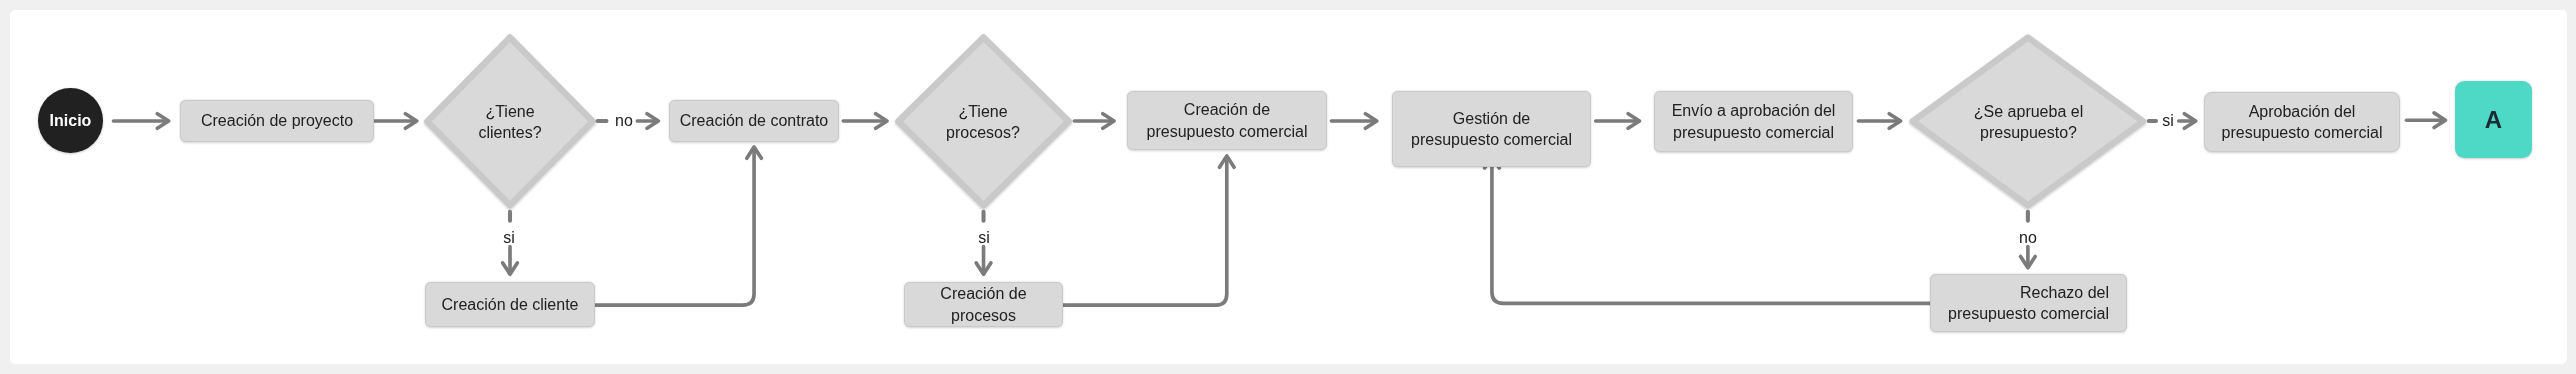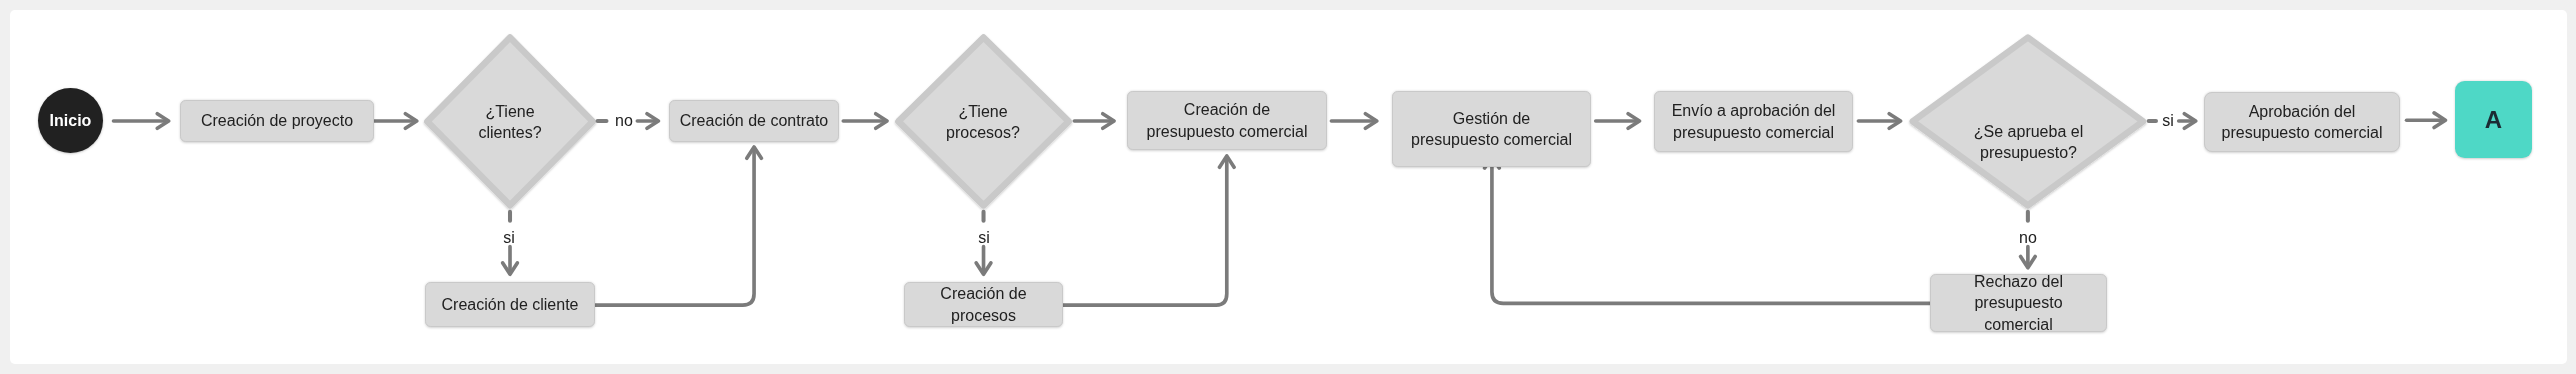--- a/index.html
+++ b/index.html
@@ -125,27 +125,27 @@
 
 <div class="node process" style="left:1127px; top:91px; width:200px; height:59px;">Creación de
 presupuesto comercial</div>
 
 <div class="node process" style="left:1392px; top:91px; width:199px; height:76px;">Gestión de
 presupuesto comercial</div>
 
 <div class="node process" style="left:1654px; top:91px; width:199px; height:61px;">Envío a aprobación del
 presupuesto comercial</div>
 
-<div class="node decision-label" style="left:1931px; top:96px; width:195px; height:52px;margin-top:20px;">¿Se aprueba el
+<div class="node decision-label" style="left:1931px; top:96px; width:195px; height:52px;">¿Se aprueba el
 presupuesto?</div>
 
 <div class="node process" style="left:2204px; top:92px; width:196px; height:60px;border-radius:8px;">Aprobación del
 presupuesto comercial</div>
 
-<div class="node process" style="left:1930px; top:274px; width:177px; height:58px;">Rechazo del
+<div class="node process" style="left:1930px; top:274px; width:197px; height:58px;text-align:right;">Rechazo del
 presupuesto comercial</div>
 
 <div class="node terminator" style="left:2455px; top:81px; width:77px; height:77px;">A</div>
 
 <div class="edge-label" style="left:606px; top:110px;">no</div>
 <div class="edge-label" style="left:491px; top:227px;">si</div>
 <div class="edge-label" style="left:966px; top:227px;">si</div>
 <div class="edge-label" style="left:2150px; top:110px;">si</div>
 <div class="edge-label" style="left:2010px; top:227px;">no</div>
 

